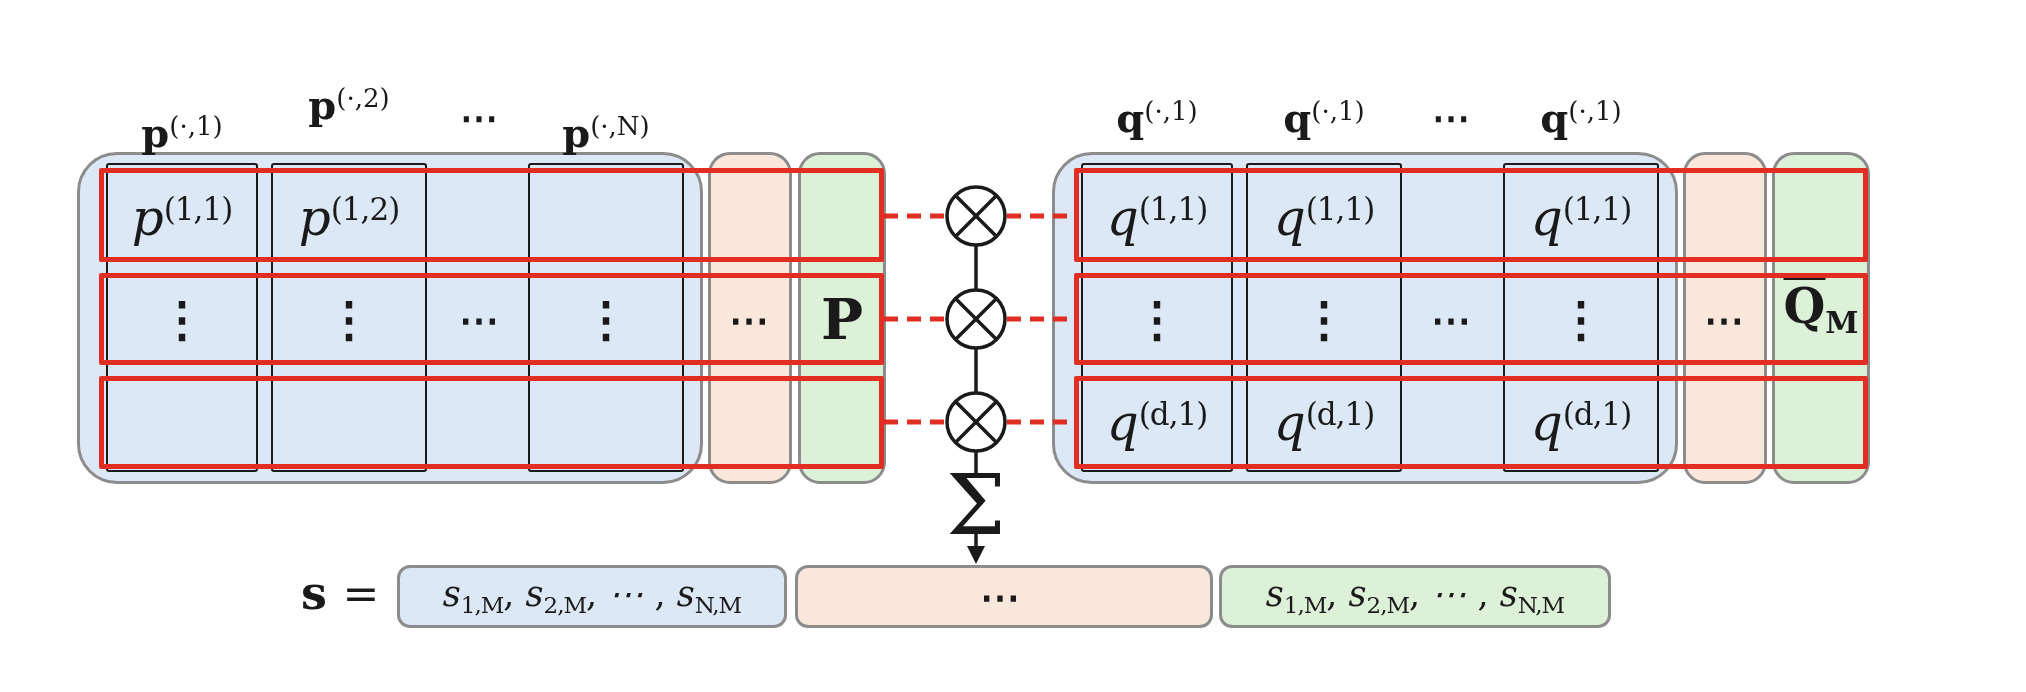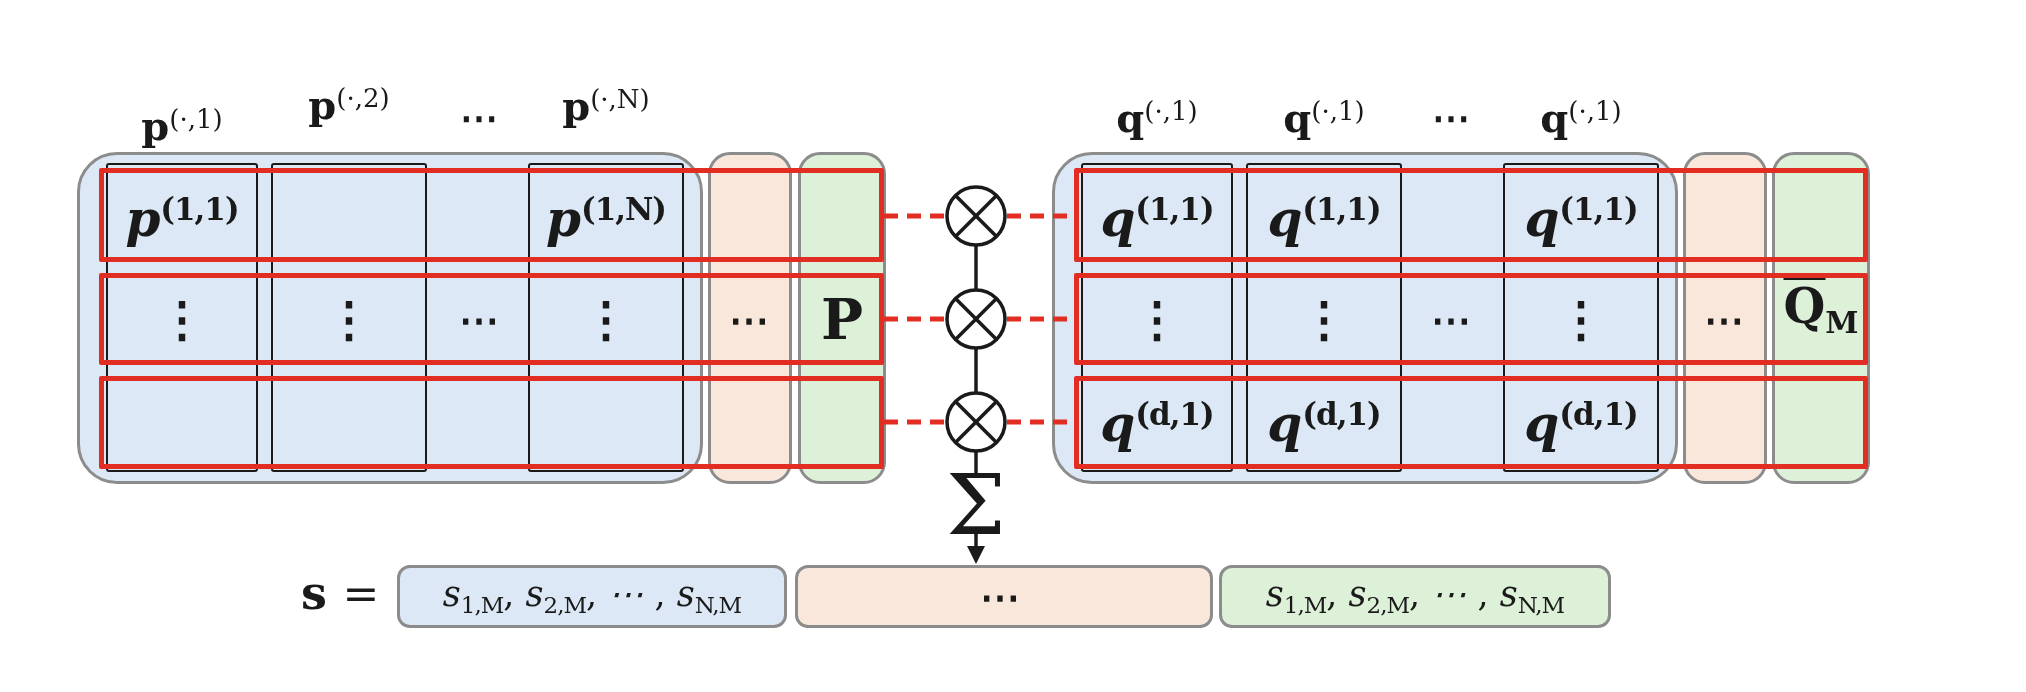--- a/index.html
+++ b/index.html
@@ -19,21 +19,21 @@
   .ctr{transform:translate(-50%,-50%);white-space:nowrap;}
   .matrix{background:var(--matrix-blue);border:3px solid var(--border-gray);border-radius:40px;z-index:0;}
   .colbox{border:2.5px solid var(--line-black);border-radius:3px;z-index:2;}
   .sumcol{border:3px solid var(--border-gray);border-radius:22px;z-index:1;}
   .peach{background:var(--summary-peach);}
   .green{background:var(--summary-green);}
   .redrow{border:5px solid var(--accent-red);border-radius:2px;z-index:6;}
   .hdr{font-size:40px;font-weight:bold;z-index:3;}
   .hdr sup{font-size:26px;font-weight:normal;vertical-align:0.45em;}
   .hdrdots{font-size:38px;font-weight:bold;letter-spacing:2px;z-index:3;}
-  .cell{font-size:50px;z-index:3;font-weight:bold;}
+  .cell{font-size:50px;z-index:3;}
   .cell i{font-style:italic;}
   .cell sup{font-size:31px;font-style:normal;vertical-align:0.5em;letter-spacing:-1px;}
   .vdots{font-size:48px;font-weight:bold;line-height:1;z-index:3;}
   .hdots{font-size:40px;font-weight:bold;letter-spacing:2px;z-index:3;}
   .plabel{font-size:56px;font-weight:bold;z-index:3;}
   .qbar{font-size:48px;font-weight:bold;z-index:3;}
   .qbar .ol{display:inline-block;border-top:4px solid var(--line-black);padding-top:1px;line-height:1.05;}
   .qbar sub{font-size:30px;vertical-align:-10px;}
   .slabel{font-size:46px;font-weight:bold;z-index:3;}
   .eq{font-size:44px;z-index:3;}
@@ -43,32 +43,32 @@
   .stext sub{font-size:23px;vertical-align:-7px;letter-spacing:-1px;}
   .stext .sep{font-style:normal;}
   .bigdots{font-size:40px;font-weight:bold;letter-spacing:12px;z-index:3;}
   svg{overflow:visible;}
 </style>
 </head>
 <body>
 
 <div class="canvas">
 
-  <span class="abs ctr hdr" style="left:182px;top:125px"><b>p</b><sup>(·,1)</sup></span>
+  <span class="abs ctr hdr" style="left:182px;top:132px"><b>p</b><sup>(·,1)</sup></span>
   <span class="abs ctr hdr" style="left:349px;top:104px"><b>p</b><sup>(·,2)</sup></span>
   <span class="abs ctr hdrdots" style="left:480px;top:117px">⋯</span>
-  <span class="abs ctr hdr" style="left:606px;top:105px"><b>p</b><sup>(·,N)</sup></span>
+  <span class="abs ctr hdr" style="left:606px;top:132px"><b>p</b><sup>(·,N)</sup></span>
 
   <div class="abs matrix" style="left:77px;top:152px;width:626px;height:332px"></div>
   <div class="abs colbox" style="left:106px;top:163px;width:152px;height:309px"></div>
   <div class="abs colbox" style="left:271px;top:163px;width:156px;height:309px"></div>
   <div class="abs colbox" style="left:528px;top:163px;width:156px;height:309px"></div>
 
   <span class="abs ctr cell" style="left:182px;top:218px"><i>p</i><sup>(1,1)</sup></span>
-  <span class="abs ctr cell" style="left:606px;top:218px"><i>p</i><sup>(1,N)</sup></span>
+  <span class="abs ctr cell" style="left:349px;top:218px"><i>p</i><sup>(1,2)</sup></span>
 
   <span class="abs ctr vdots" style="left:182px;top:319px">⋮</span>
   <span class="abs ctr vdots" style="left:349px;top:319px">⋮</span>
   <span class="abs ctr hdots" style="left:480px;top:319px">⋯</span>
   <span class="abs ctr vdots" style="left:606px;top:319px">⋮</span>
 
 
   <div class="abs sumcol peach" style="left:708px;top:152px;width:84px;height:332px"></div>
   <span class="abs ctr hdots" style="left:750px;top:319px">⋯</span>
   <div class="abs sumcol green" style="left:798px;top:152px;width:88px;height:332px"></div>

